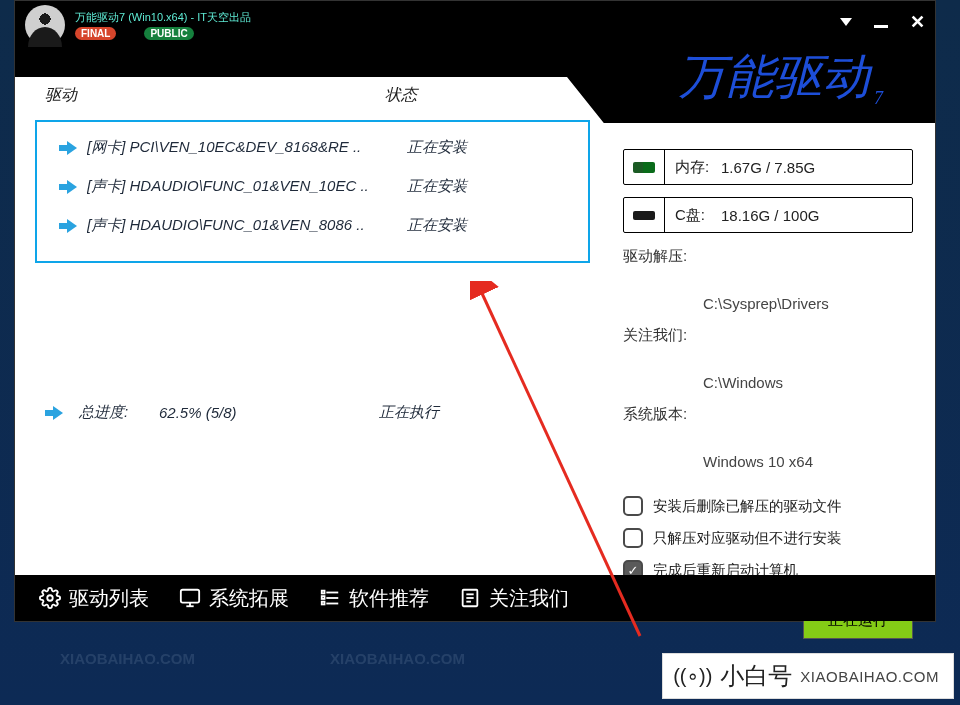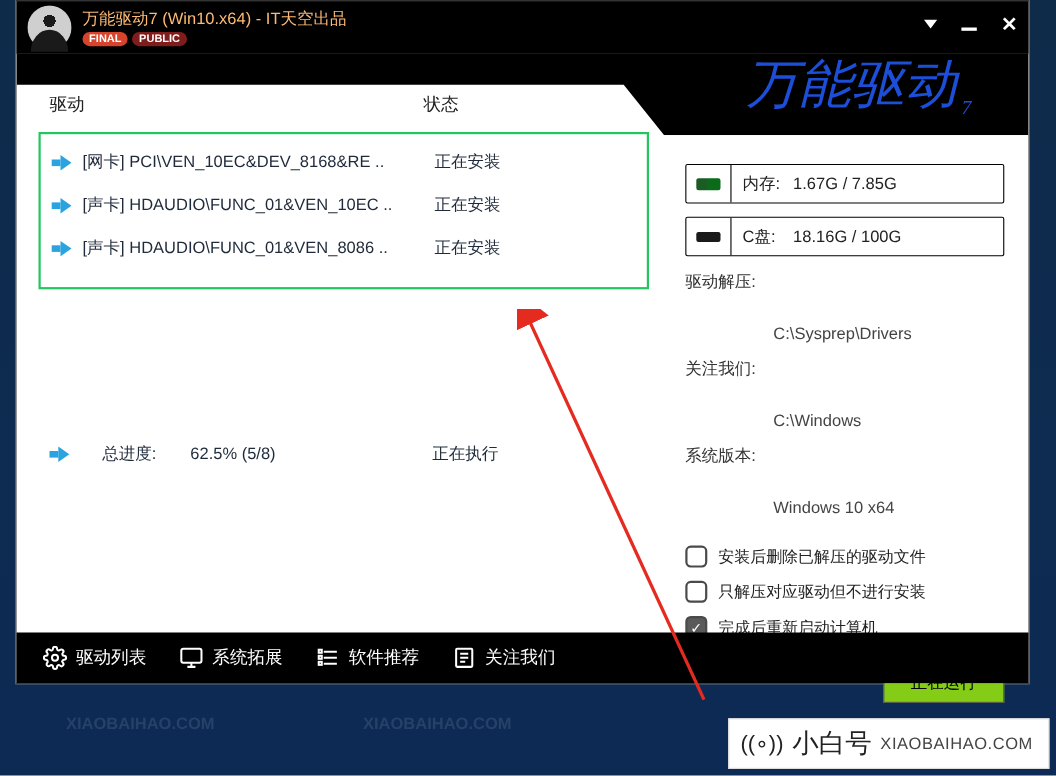--- a/index.html
+++ b/index.html
@@ -37,25 +37,25 @@
     position: relative;
     flex-shrink: 0;
   }
   .avatar::after{
     content:"";
     position:absolute;
     bottom:-2px;left:3px;right:3px;height:20px;
     background:#1a1a1a;border-radius:50% 50% 0 0 / 100% 100% 0 0;
   }
   .title-stack { margin-left:10px; }
-  .title-text { color:#fdba74; font-size:15px; }
+  .title-text { color:#5eead4; font-size:11px; }
   .badges { margin-top:2px; display:flex; gap:4px;}
   .badge { font-size:10px; padding:1px 6px; border-radius:8px; color:#fff; font-weight:bold;}
   .badge.final { background:#d6452b;}
-  .badge.public { background:#7f1d1d;}
+  .badge.public { background:#15803d;margin-left:24px;}
   .sys-btns { position:absolute; right:10px; top:10px; display:flex; gap:22px; align-items:center;}
   .sys-btn { color:#fff; cursor:pointer; font-size:16px; }
   .dropdown-icon { width:0;height:0;border-left:6px solid transparent;border-right:6px solid transparent;border-top:8px solid #fff;}
   .minimize-icon { width:14px; height:3px; background:#fff; margin-top:8px;}
   .close-icon { font-size:18px; font-weight:bold;}
   .script-title {
     position:absolute;
     right: 52px; top: 44px;
     color:#1d4ed8; z-index:2;
     font-family: "STKaiti","KaiTi",serif;
@@ -67,29 +67,29 @@
   .header-black {
     position:absolute; left:0; right:0; top:48px; height:74px;
     background:#000;
     clip-path: polygon(0 0, 100% 0, 100% 100%, 64% 100%, 60% 38%, 0 38%);
   }
   .content {
     position:absolute; left:0; right:0; top:74px; bottom:46px;
     padding: 0;
   }
   .left-panel {
-    position:absolute; left:20px; top:6px; width:555px;
+    position:absolute; left:20px; top:6px; width:555px;font-style:italic;
   }
   .list-head { display:flex; font-size:16px; color:#222; padding:4px 10px;}
   .list-head .col-driver { width:340px;}
   .list-head .col-status { }
   .highlight-box {
-    border: 2px solid #22c55e;
+    border: 2px solid #0ea5e9;
     margin-top:10px;
-    padding: 6px 0 16px 0;
+    padding: 6px 0 16px 12px;
   }
   .drv-row {
     display:flex; align-items:center;
     padding: 10px 10px;
     font-size:15px; color:#1f2a3a;
   }
   .arrow-icon {
     width:18px;height:14px; margin-right:10px; flex-shrink:0; position:relative;
   }
   .arrow-icon::before{
@@ -101,21 +101,21 @@
   }
   .drv-name { width:320px; overflow:hidden; white-space:nowrap;}
   .drv-status { }
   .progress-row {
     display:flex; align-items:center;
     padding: 10px 10px;
     margin-top: 130px;
     font-size:15px; color:#1f2a3a;
   }
   .progress-row .arrow-icon { margin-right:16px;}
-  .prog-label { width:80px;margin-left:14px;}
+  .prog-label { width:80px;}
   .prog-val { width:220px;}
   .right-panel {
     position:absolute; right:22px; top:74px; width:290px;
     font-size:15px; color:#222;
   }
   .metric-row {
     display:flex; align-items:center;
     border:1px solid #000; border-radius:2px;
     margin-bottom:12px; height:36px;
   }
@@ -141,21 +141,21 @@
   .checkbox.checked::after{ content:"✓"; color:#fff; font-size:13px;}
   .action-btn {
     float:right; margin-top:10px;
     border:1px solid #555; padding:8px 24px; font-size:15px; background:#84cc16;
     cursor:pointer;
   }
   .bottom-nav {
     position:absolute; left:0; right:0; bottom:0; height:46px;
     background:#000; display:flex; align-items:center; padding:0 12px; gap:6px;
   }
-  .nav-item { display:flex; align-items:center; color:#fff; font-size:16px; padding:0 12px; cursor:pointer;}
+  .nav-item { display:flex; align-items:center; color:#fff; font-size:20px; padding:0 12px; cursor:pointer;}
   .nav-icon { margin-right:8px; display:flex; align-items:center; justify-content:center;}
   .gear-ic svg, .monitor-ic svg, .list-ic svg, .doc-ic svg { width:22px; height:22px;}
   .anno-arrow {
     position:absolute;
     left:455px; top:280px;
     width:180px; height:360px;
     pointer-events:none;
     z-index:5;
   }
   .watermark {

